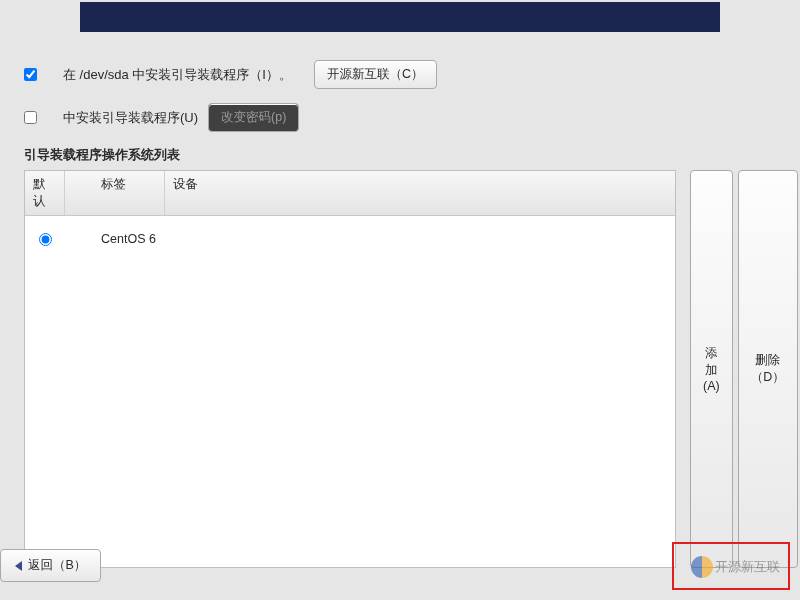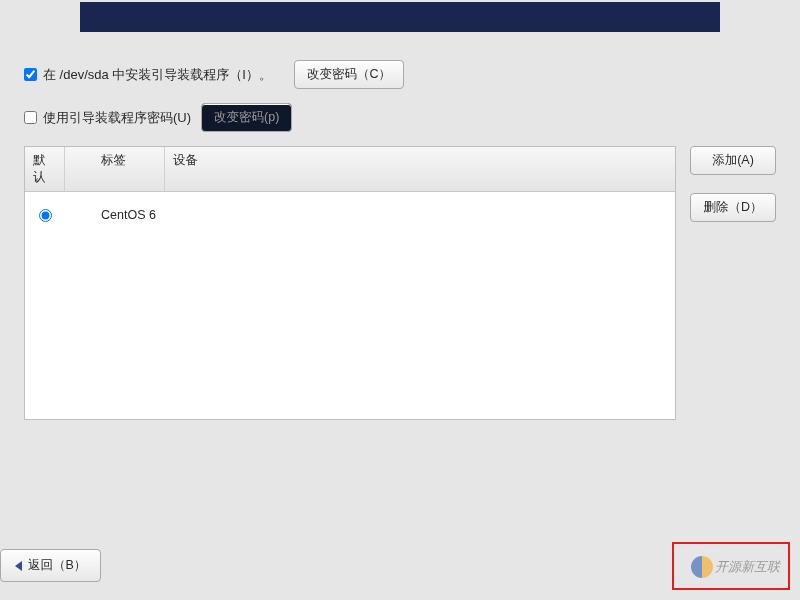--- a/index.html
+++ b/index.html
@@ -31,49 +31,49 @@
       display: flex;
       align-items: center;
       margin-bottom: 14px;
     }
     input[type="checkbox"] {
       width: 13px;
       height: 13px;
       margin-right: 6px;
       cursor: pointer;
     }
-    .chk-label { cursor: default; }
+    .chk-label { cursor: default; margin-left: 20px; }
     .btn {
       background: linear-gradient(#fdfdfd, #e8e8e8);
       border: 1px solid #a9a9a9;
       border-radius: 4px;
       padding: 5px 12px;
       font-size: 12.5px;
       color: #2a2a2a;
       cursor: pointer;
       box-shadow: 0 1px 0 #fff inset;
     }
     .btn:disabled {
       color: #9a9a9a;
-      background: #0f172a;
+      background: #404040;
       cursor: default;
     }
     .section-title {
       font-weight: bold;
       margin: 10px 0 6px 0;
     }
     .table-wrap {
       display: flex;
       gap: 14px;
     }
     .table {
       flex: 1;
       border: 1px solid #bfbfbf;
       background: #fff;
-      height: 274px;
+      height: 398px;
       overflow: hidden;
     }
     .thead {
       display: flex;
       background: linear-gradient(#f7f7f7, #e4e4e4);
       border-bottom: 1px solid #c8c8c8;
     }
     .th {
       padding: 5px 8px;
       font-size: 12.5px;
@@ -86,22 +86,21 @@
     }
     .td { padding: 4px 8px; font-size: 12.5px; }
     .col-default { width: 40px; }
     .col-label { width: 72px; margin-left: 28px; }
     .col-device { flex: 1; font-family: Liberation Mono, monospace; }
     .radio-cell {
       display:flex; align-items:center; justify-content:center;
     }
     .side-buttons {
       display: flex;
-      flex-direction: column;
-      gap: 18px;
+      gap: 5px;
       width: 86px;
     }
     .side-buttons .btn { width: 100%; text-align: center; }
     .footer {
       position: absolute;
       left: 0; right: 0; bottom: 18px;
       display: flex;
       justify-content: space-between;
       padding-right: 20px;
     }
@@ -130,49 +129,49 @@
     .watermark {
       position: absolute;
       right: 20px;
       bottom: 22px;
       display: flex;
       align-items: center;
       gap: 2px;
       opacity: 0.6;
       font-size: 13px;
       color: #666;
-      font-style: italic;
       pointer-events: none;
     }
     .wm-icon {
       width: 22px; height: 22px; border-radius: 50%;
       background: conic-gradient(#f4a81c 0 50%, #2d5db3 50% 100%);
     }
   </style>
 </head>
 <body>
 
 <div class="banner"></div>
 
 <div class="content">
 
   <div class="row">
     <input type="checkbox" checked="" style="">
     <span class="chk-label">在 /dev/sda 中安装引导装载程序（I）。</span>
     <span style="width:22px"></span>
-    <button class="btn">改变密码（C）</button>
+    <button class="btn">开源新互联（C）</button>
   </div>
 
   <div class="row">
     <input type="checkbox" style="">
-    <span class="chk-label">使用引导装载程序密码(U)</span>
+    <span class="chk-label">中安装引导装载程序(U)</span>
     <span style="width:10px"></span>
     <button class="btn" disabled="">改变密码(p)</button>
   </div>
 
+  <div class="section-title">引导装载程序操作系统列表</div>
 
   <div class="table-wrap">
     <div class="table">
       <div class="thead">
         <div class="th col-default">默认</div>
         <div class="th col-label">标签</div>
         <div class="th col-device" style="border-right:none">设备</div>
       </div>
       <div class="tbody">
         <div class="tr">

